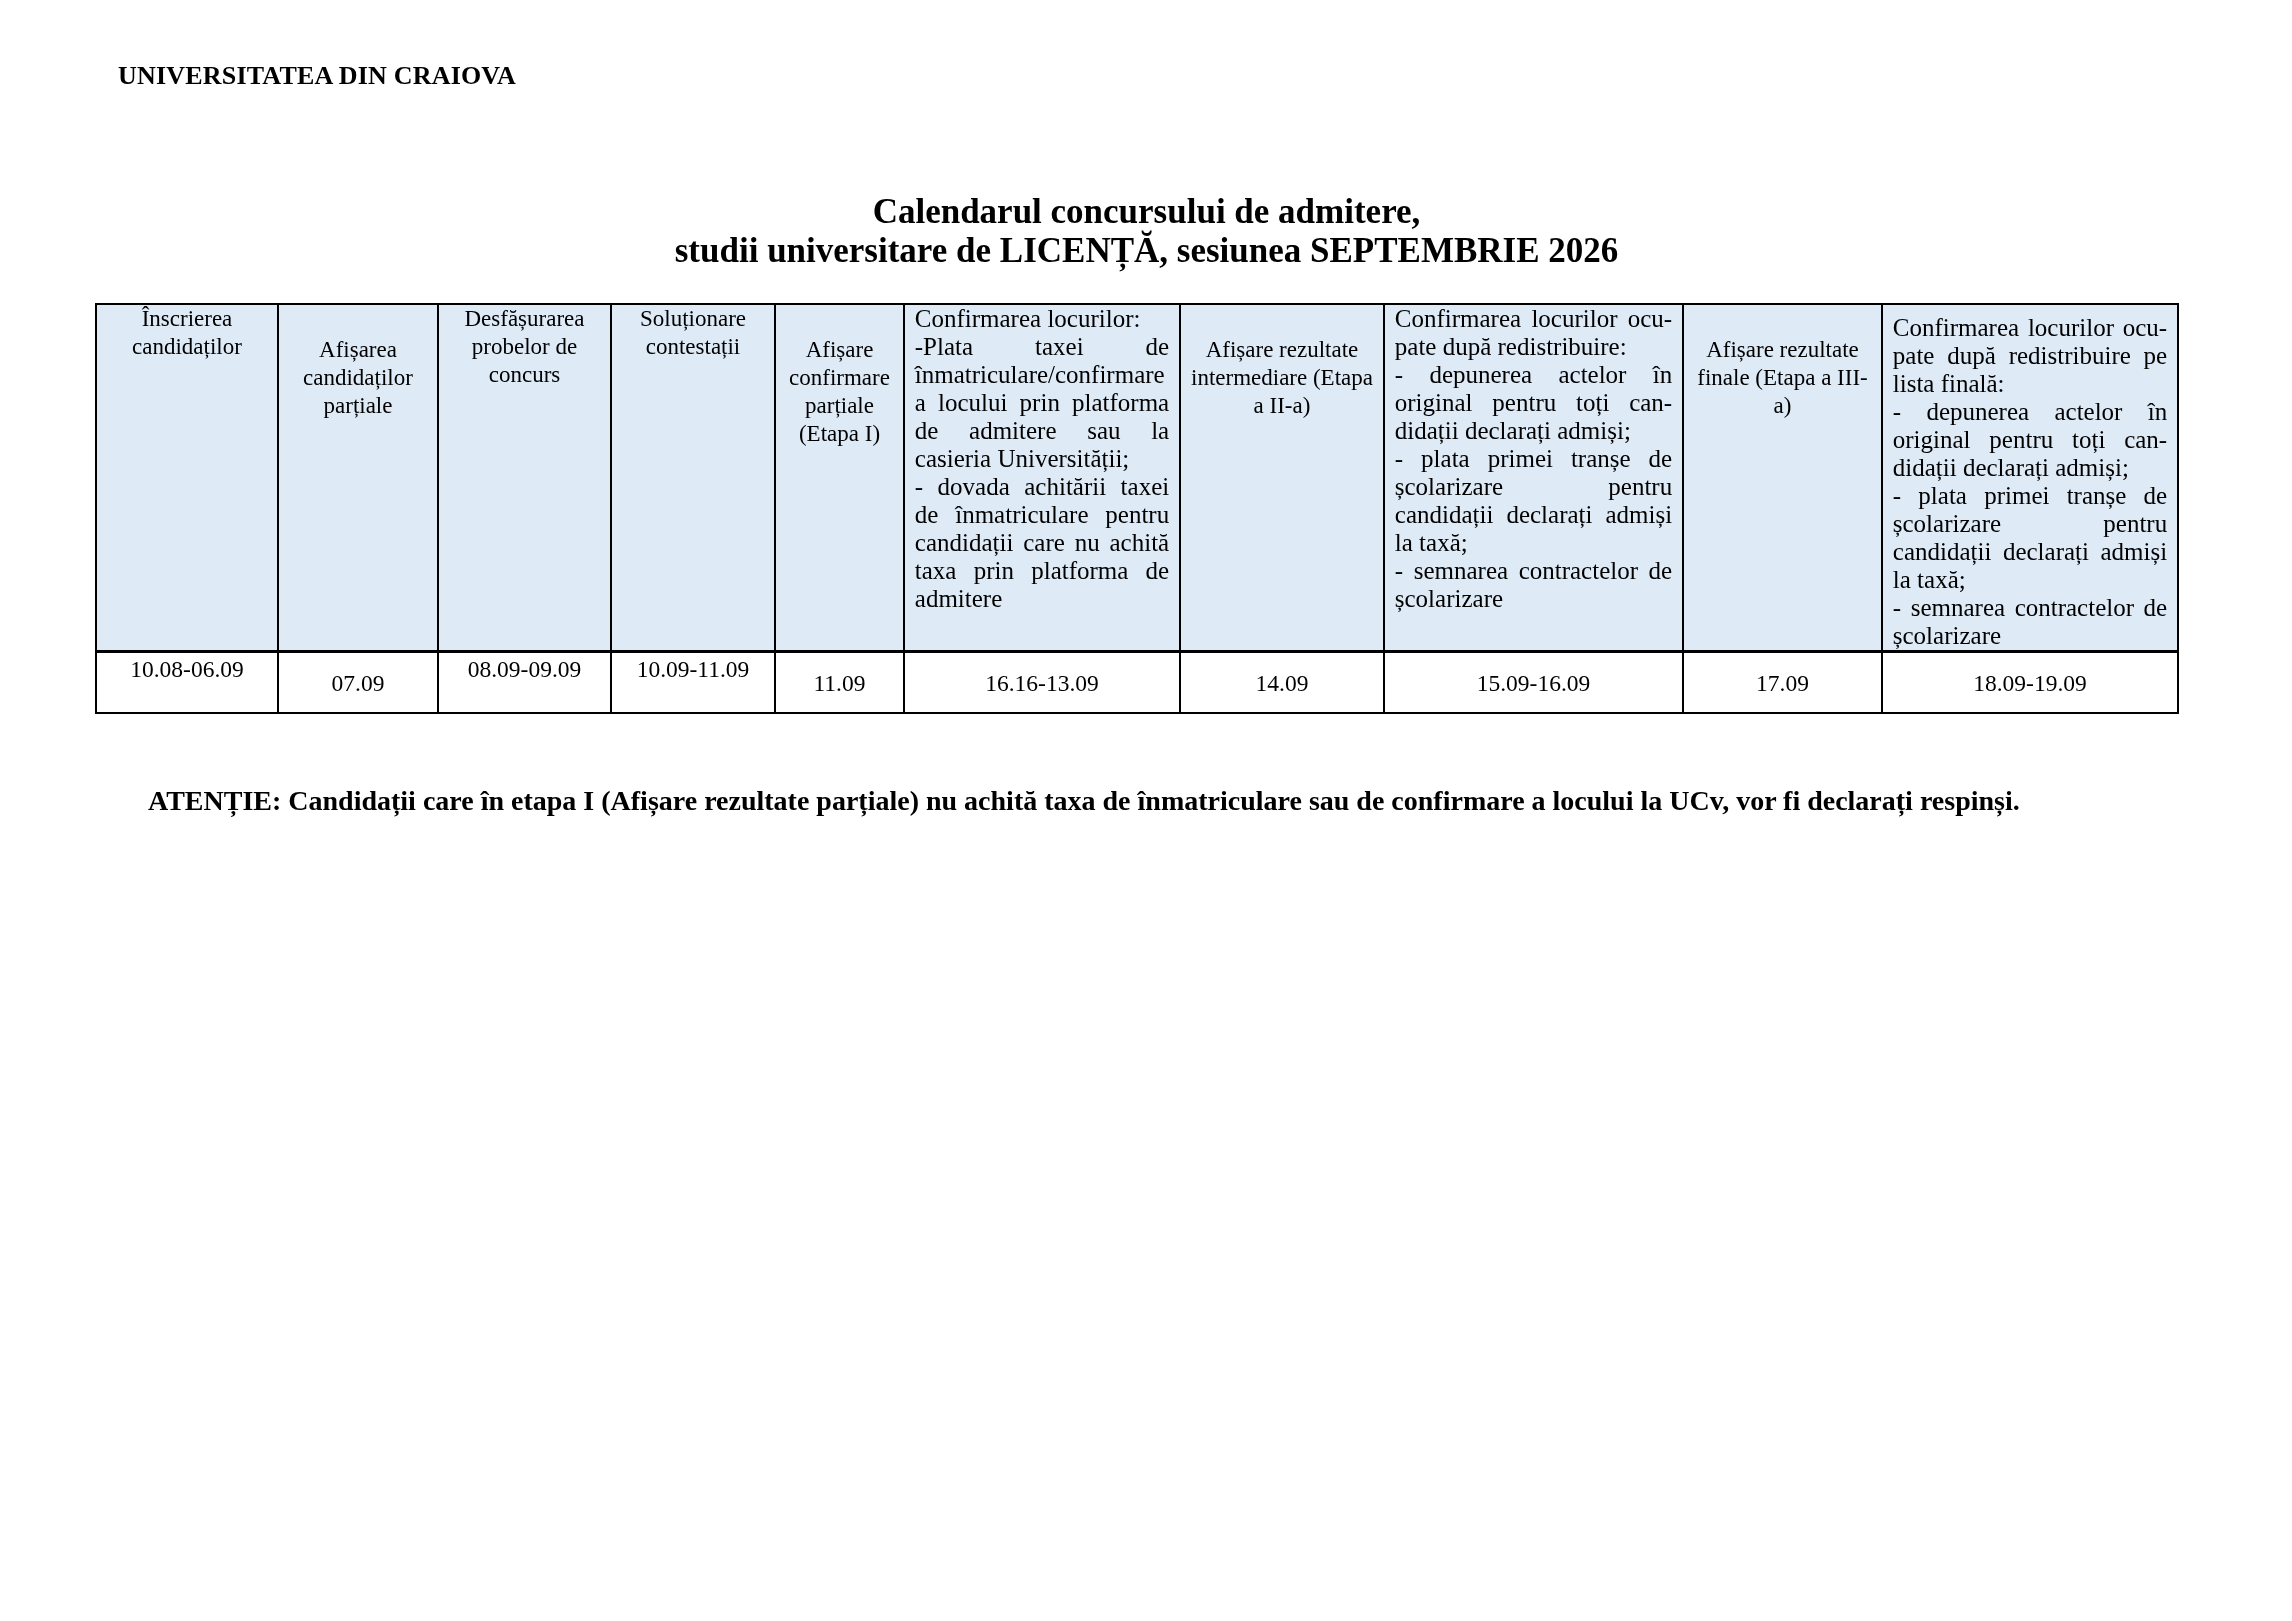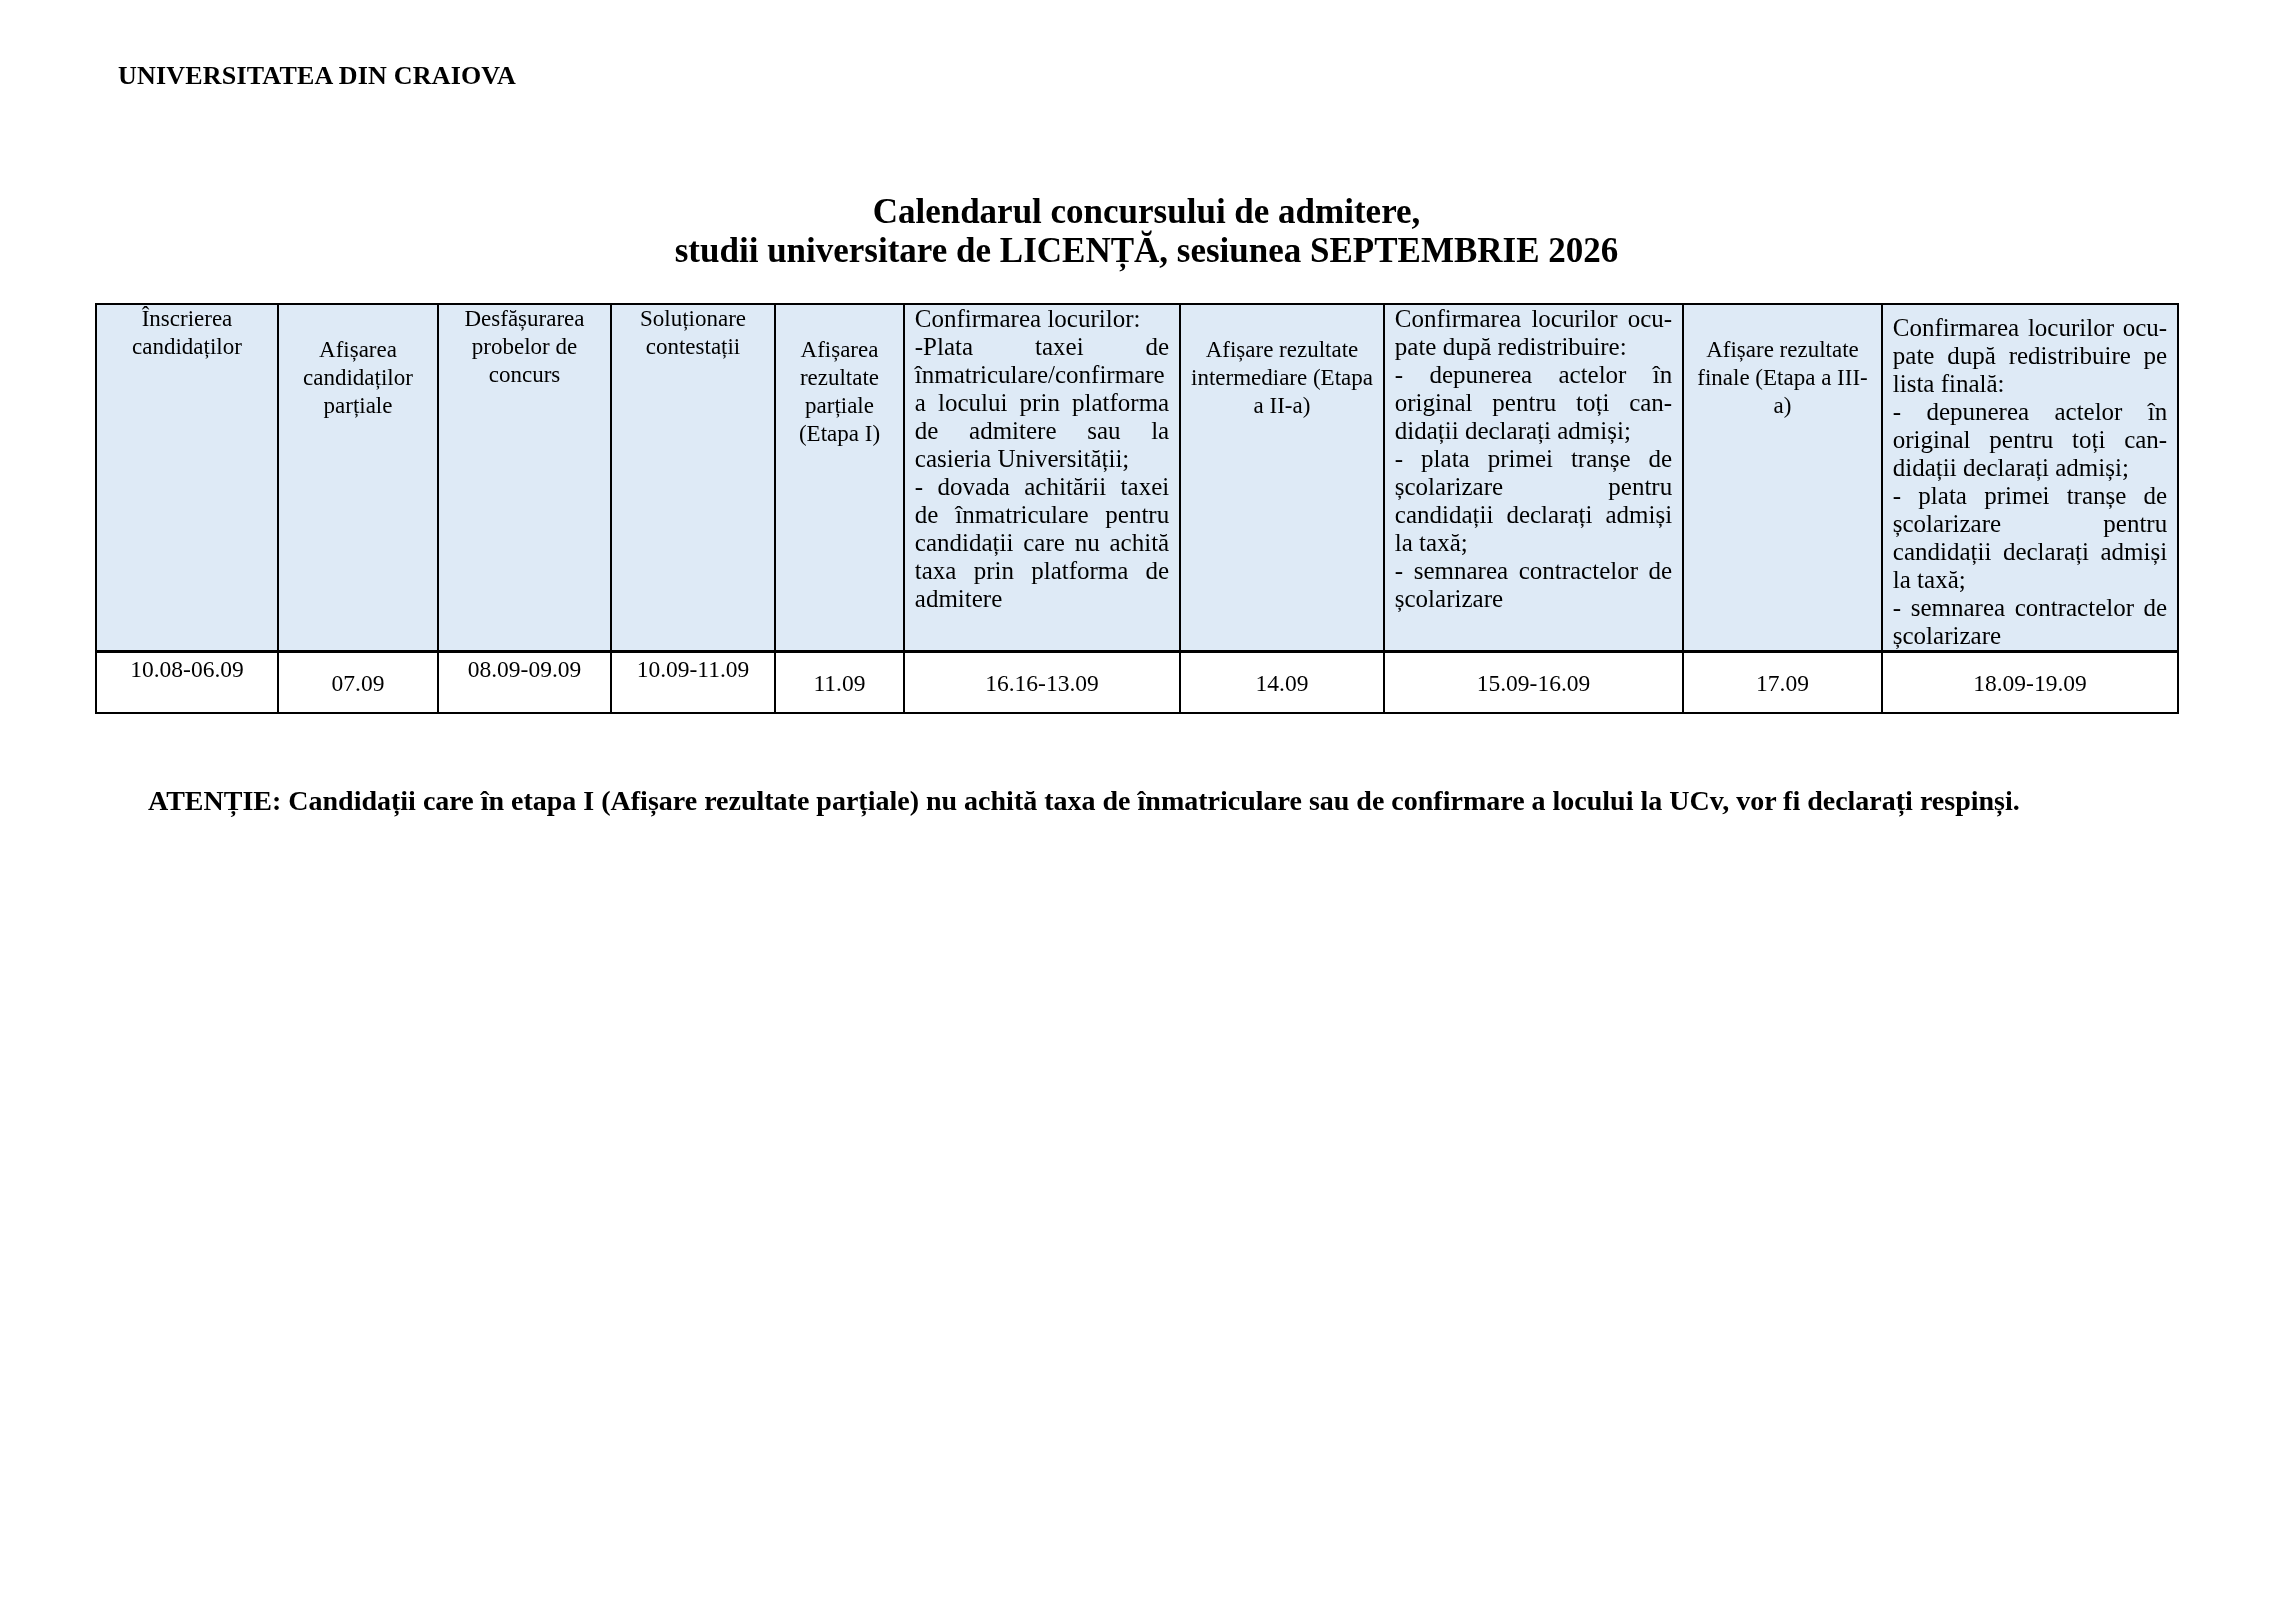--- a/index.html
+++ b/index.html
@@ -71,21 +71,21 @@
       <th>
           <span class="pad2 hdr">Afișarea candidaților parțiale</span>
         </th>
       <th>
           <span class="pad1 hdr">Desfășurarea probelor de concurs</span>
         </th>
       <th>
           <span class="pad1 hdr">Soluționare contestații</span>
         </th>
       <th>
-          <span class="pad2 hdr">Afișarea rezultate parțiale (Etapa I)</span>
+          <span class="pad2 hdr">Afișare confirmare parțiale (Etapa I)</span>
         </th>
       <th class="just">
           <span class="pad1 hdr ml" style="white-space: pre-line;">Confirmarea locurilor:
 -Plata taxei de înmatriculare/confirmare a locului prin platforma de admitere sau la casieria Universității;
 - dovada achitării taxei de înmatriculare pentru candidații care nu achită taxa prin platforma de admitere</span>
         </th>
       <th>
           <span class="pad2 hdr">Afișare rezultate intermediare (Etapa a II-a)</span>
         </th>
       <th class="just">

